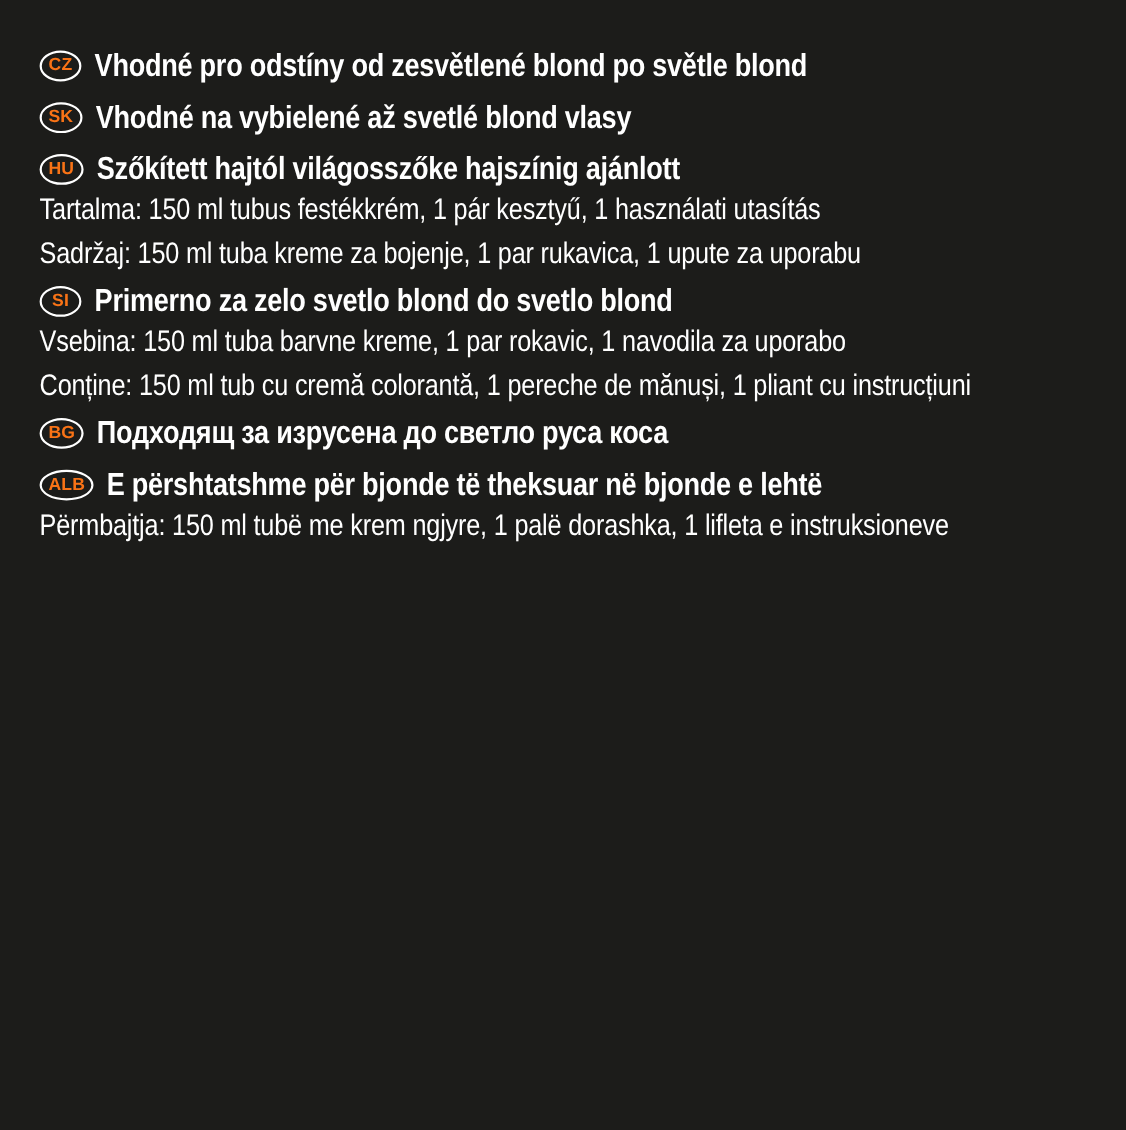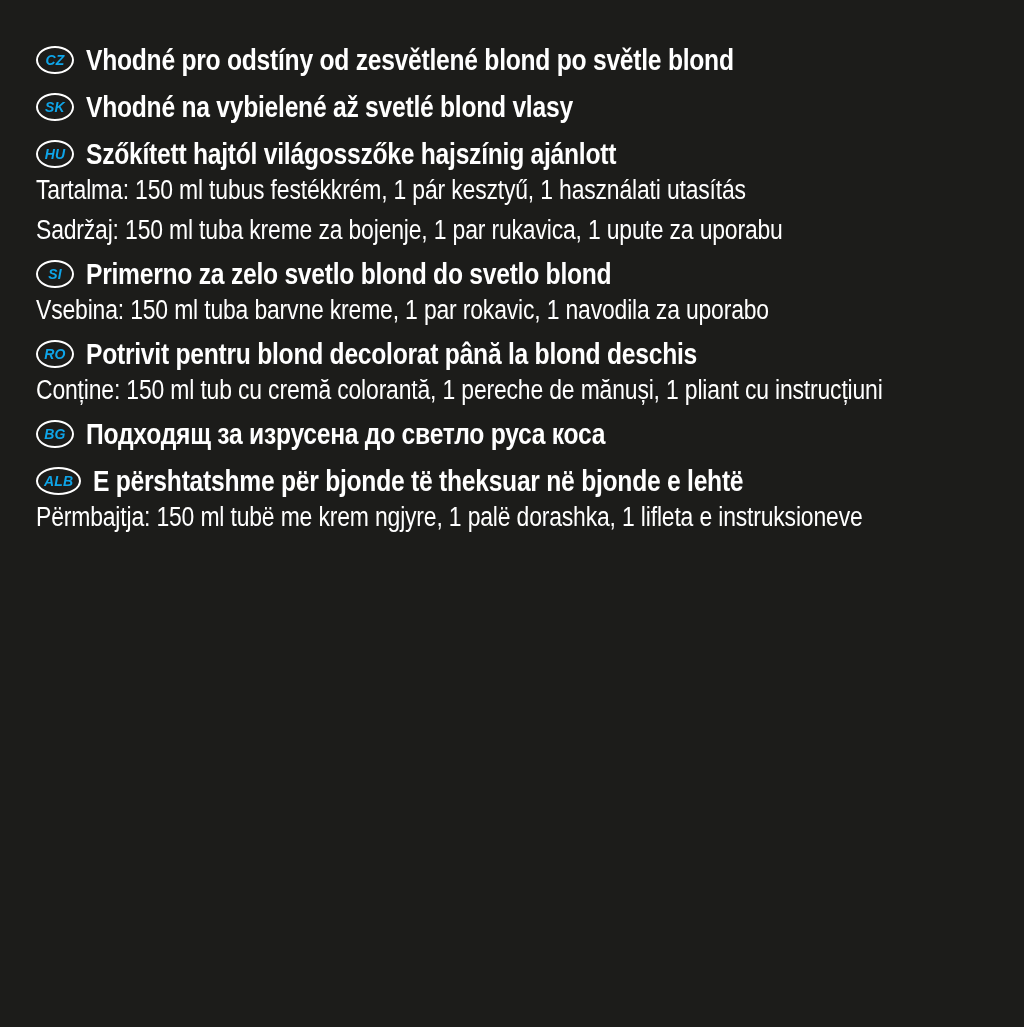--- a/index.html
+++ b/index.html
@@ -35,24 +35,23 @@
   .badge {
     box-sizing: border-box;
     height: 28px;
     min-width: 38px;
     padding: 0 6px;
     border: 2.5px solid #ffffff;
     border-radius: 50%;
     display: flex;
     align-items: center;
     justify-content: center;
-    color: #0ea5e9;
+    color: #f97316;
     font-weight: bold;
-    font-style: italic;
-    font-size: 14px;
+    font-size: 16px;
     letter-spacing: 0.2px;
     line-height: 1;
   }
   .headline-text {
     font-size: 29px;
     font-weight: bold;
     white-space: nowrap;
     letter-spacing: -0.3px;
     transform: scaleX(0.85);
     transform-origin: left center;
@@ -117,26 +116,20 @@
       <div class="headline-text">Primerno za zelo svetlo blond do svetlo blond</div>
     </div>
     <div class="body">
         <div class="body-line">Vsebina: 150 ml tuba barvne kreme, 1 par rokavic, 1 navodila za uporabo</div>
       </div>
   </section>
 
 
 
   <section class="lang-section">
-    <div class="headline-row">
-      <div class="badges">
-          <span class="badge">RO</span>
-        </div>
-      <div class="headline-text">Potrivit pentru blond decolorat până la blond deschis</div>
-    </div>
     <div class="body">
         <div class="body-line">Conține: 150 ml tub cu cremă colorantă, 1 pereche de mănuși, 1 pliant cu instrucțiuni</div>
       </div>
   </section>
 
   <section class="lang-section">
     <div class="headline-row">
       <div class="badges">
           <span class="badge">BG</span>
         </div>

